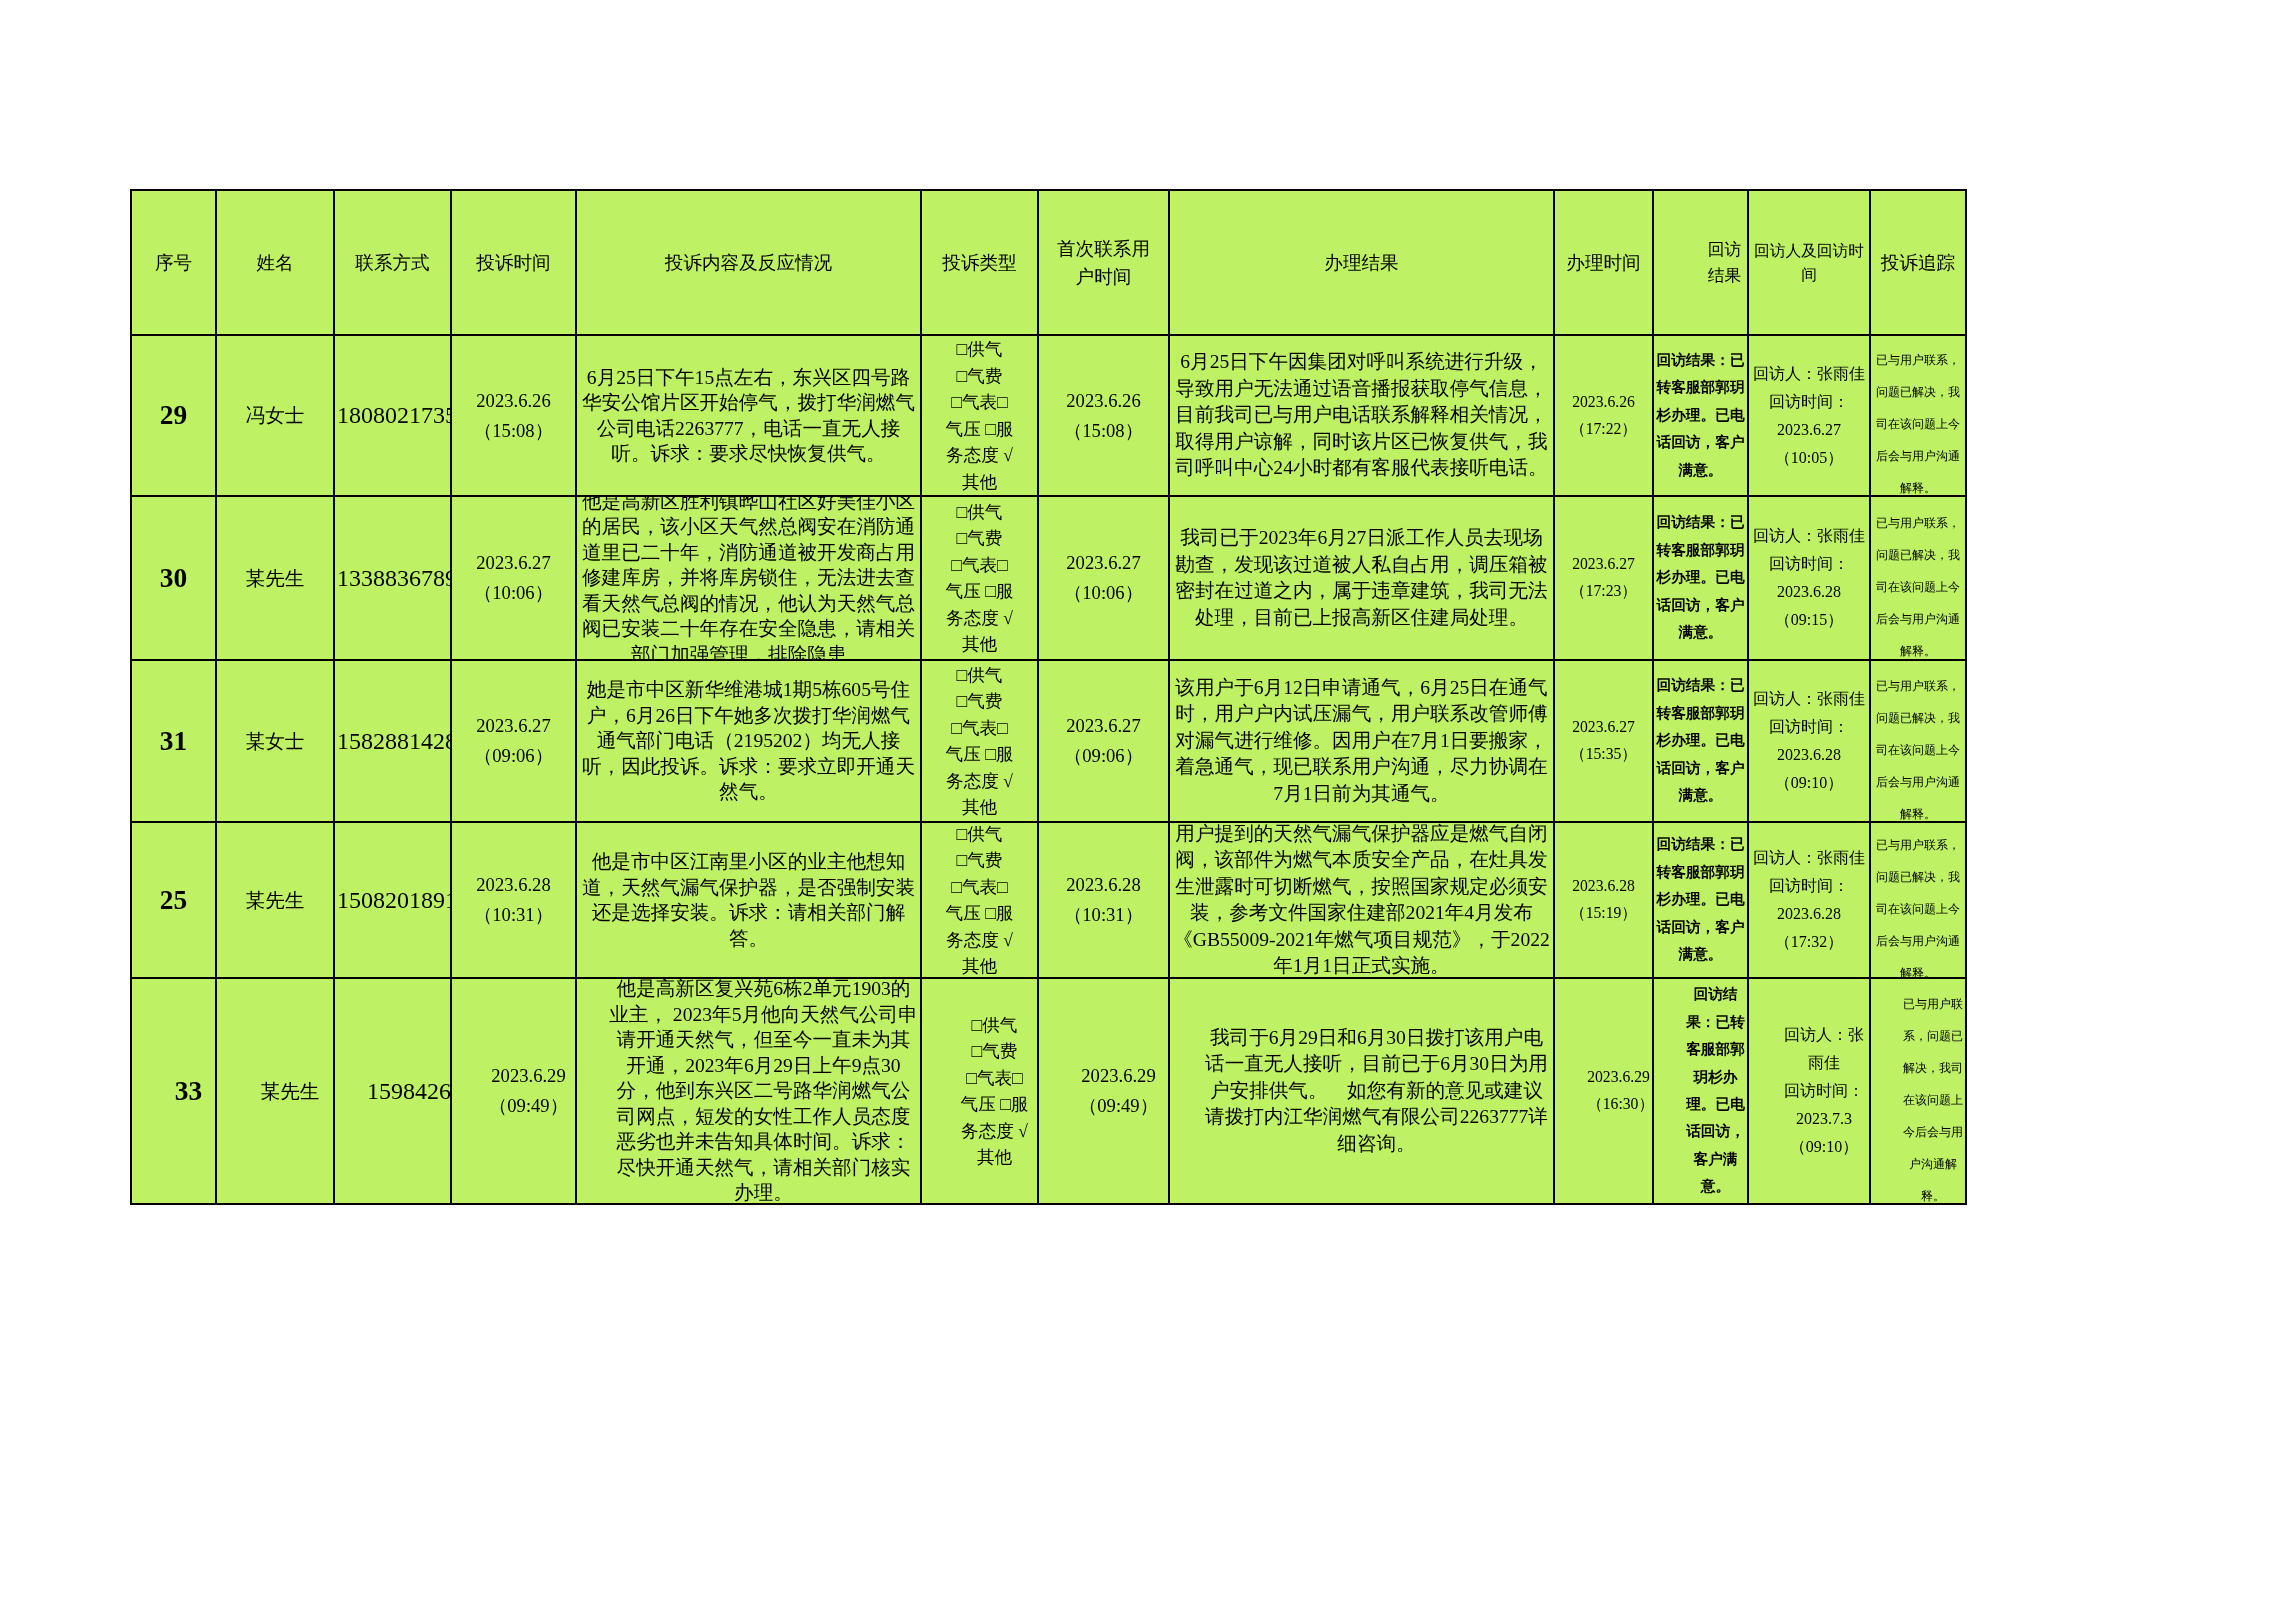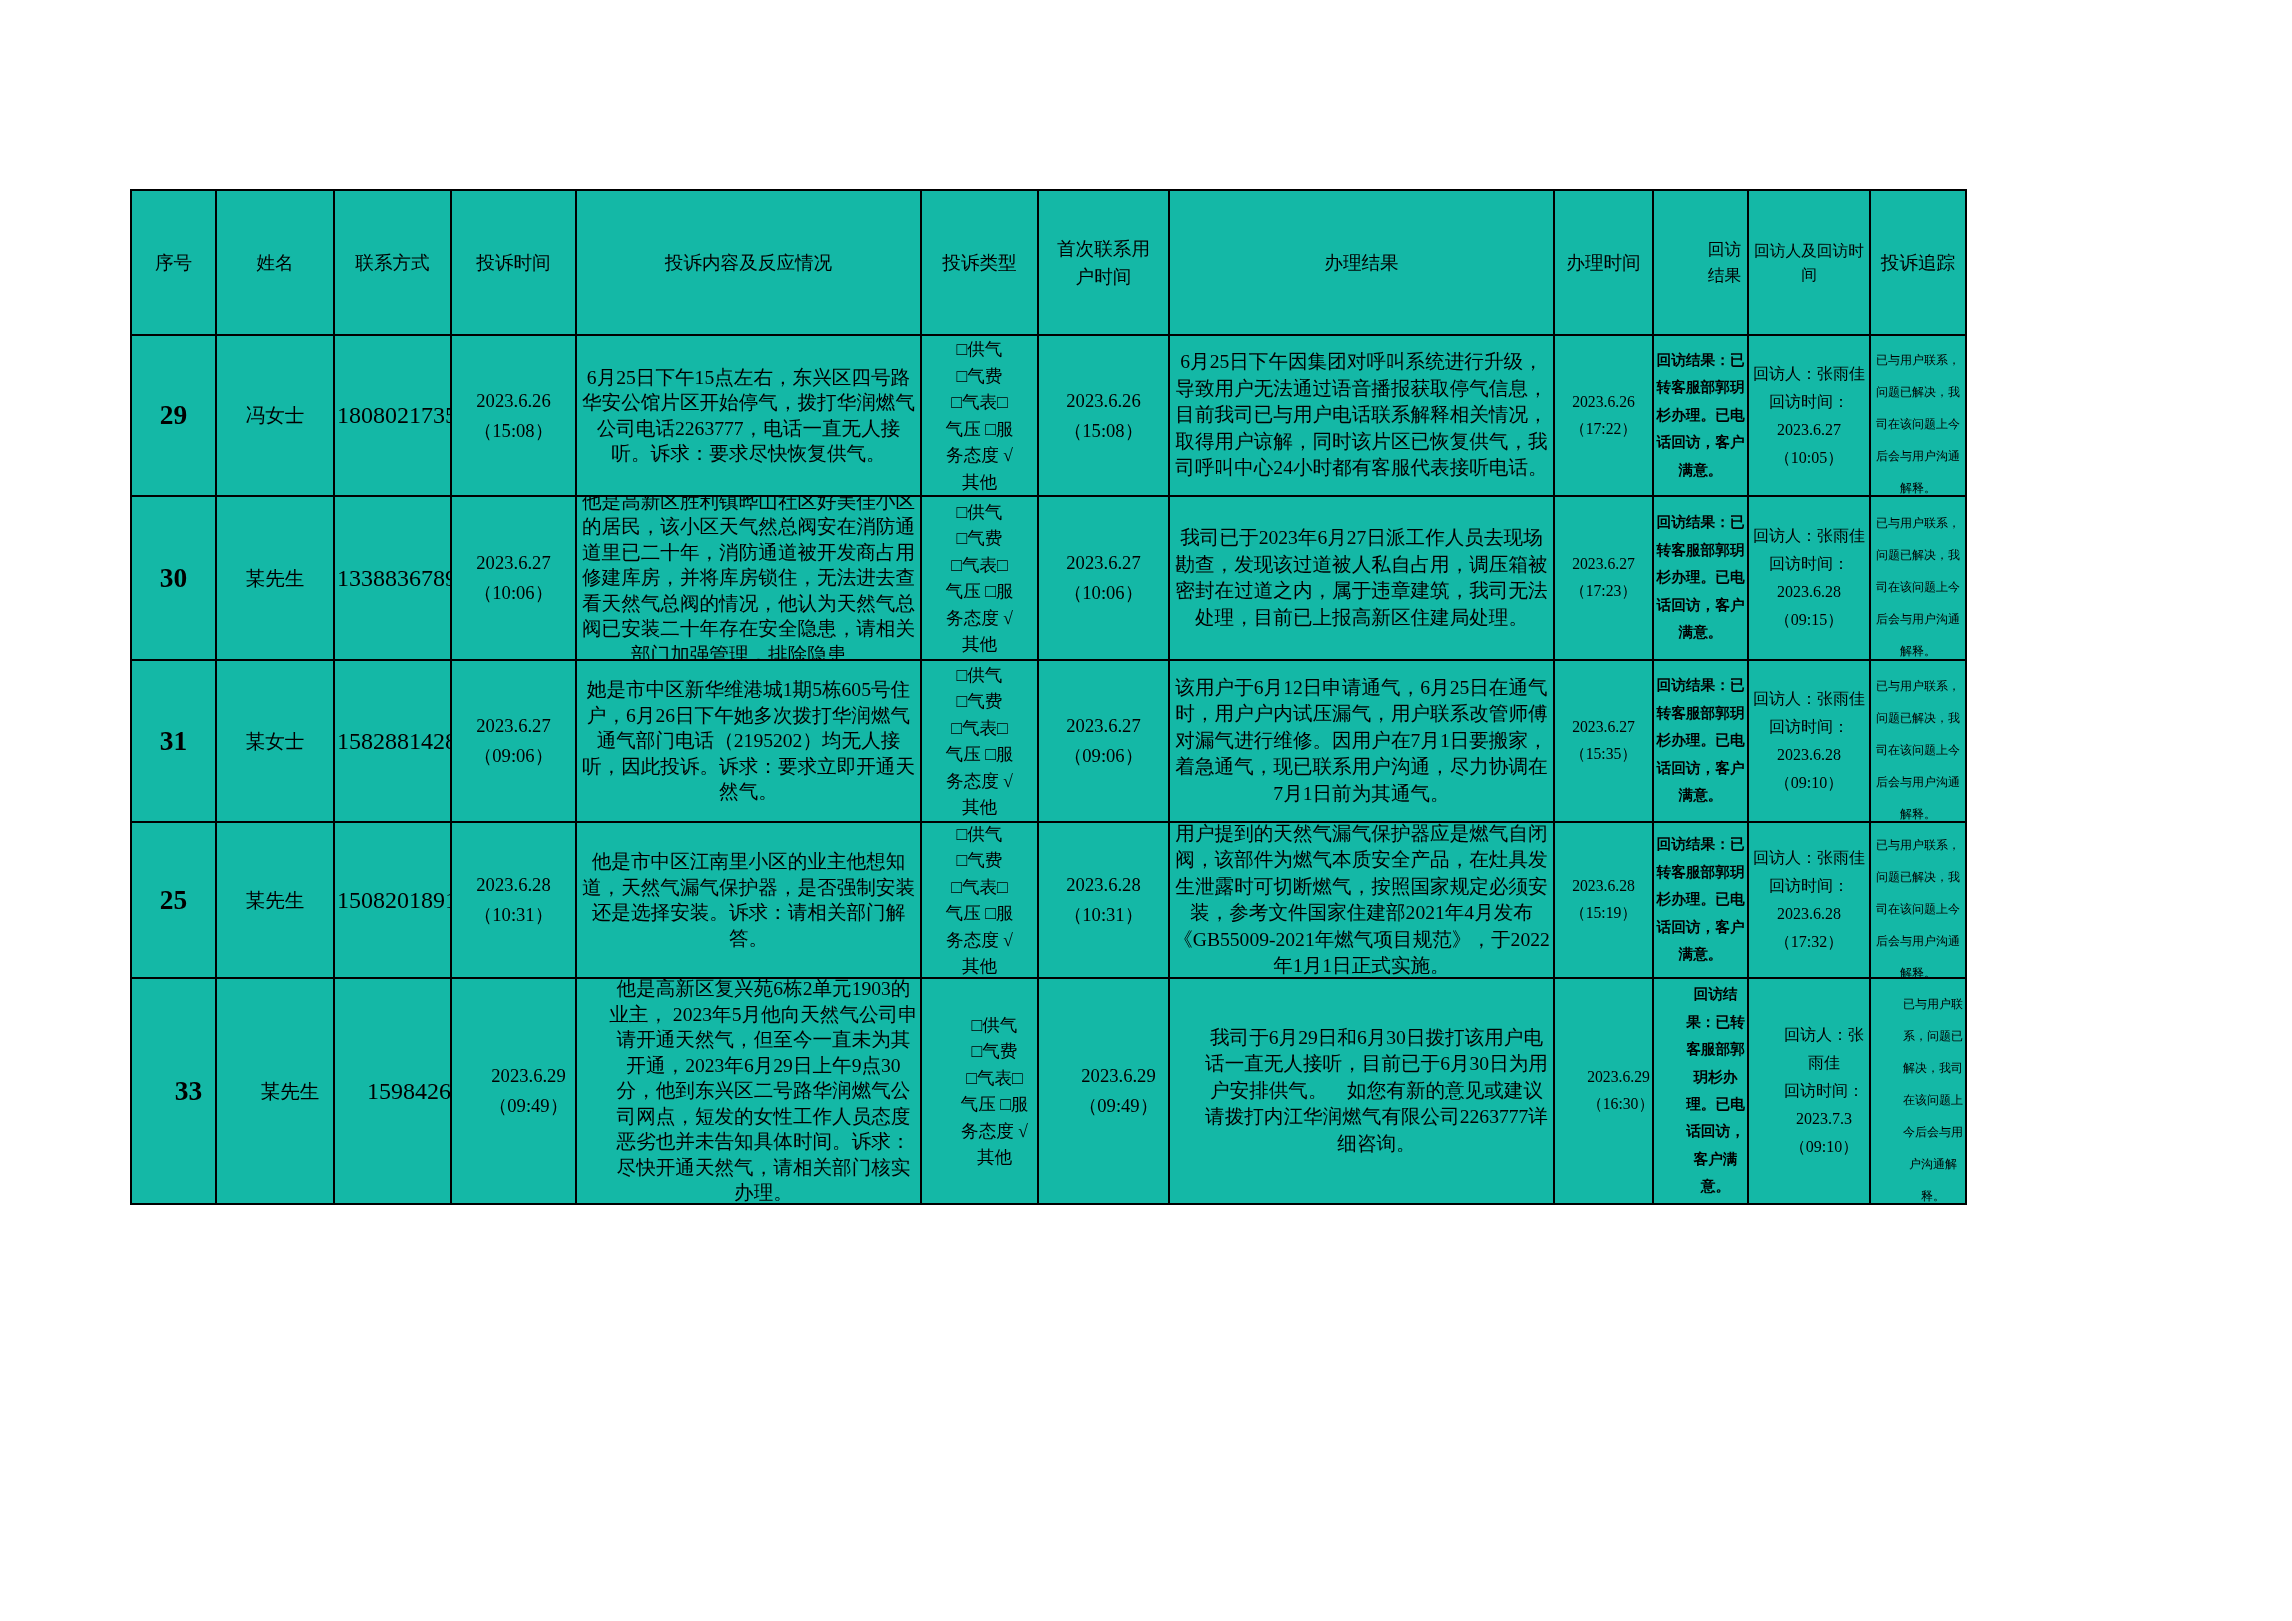--- a/index.html
+++ b/index.html
@@ -2,21 +2,21 @@
 <html><head>
 <meta charset="utf-8">
 <style>
   html,body{margin:0;padding:0;}
   body{
     width:2293px;height:1621px;background:#ffffff;color:#000;
     font-family:"Liberation Serif","DejaVu Serif",serif;
     position:relative;overflow:hidden;
   }
   .sheet{position:absolute;left:130px;top:189px;}
-  table.tbl{border-collapse:collapse;table-layout:fixed;width:1835px;background:#14b8a6;}
+  table.tbl{border-collapse:collapse;table-layout:fixed;width:1835px;background:#bef264;}
   th,td{border:2.9px solid #000;padding:0;overflow:hidden;vertical-align:middle;}
   th{
     height:143px;font-weight:normal;font-size:18.6px;text-align:center;
     white-space:pre-line;line-height:1.5;
   }
   th.h-vtime{font-size:15.7px;}
   th.h-vresult{font-size:16.7px;padding-left:48px;}
   
   .cw{display:flex;align-items:center;justify-content:center;overflow:hidden;padding:0 2px;}
   .ct{text-align:center;width:100%;}

